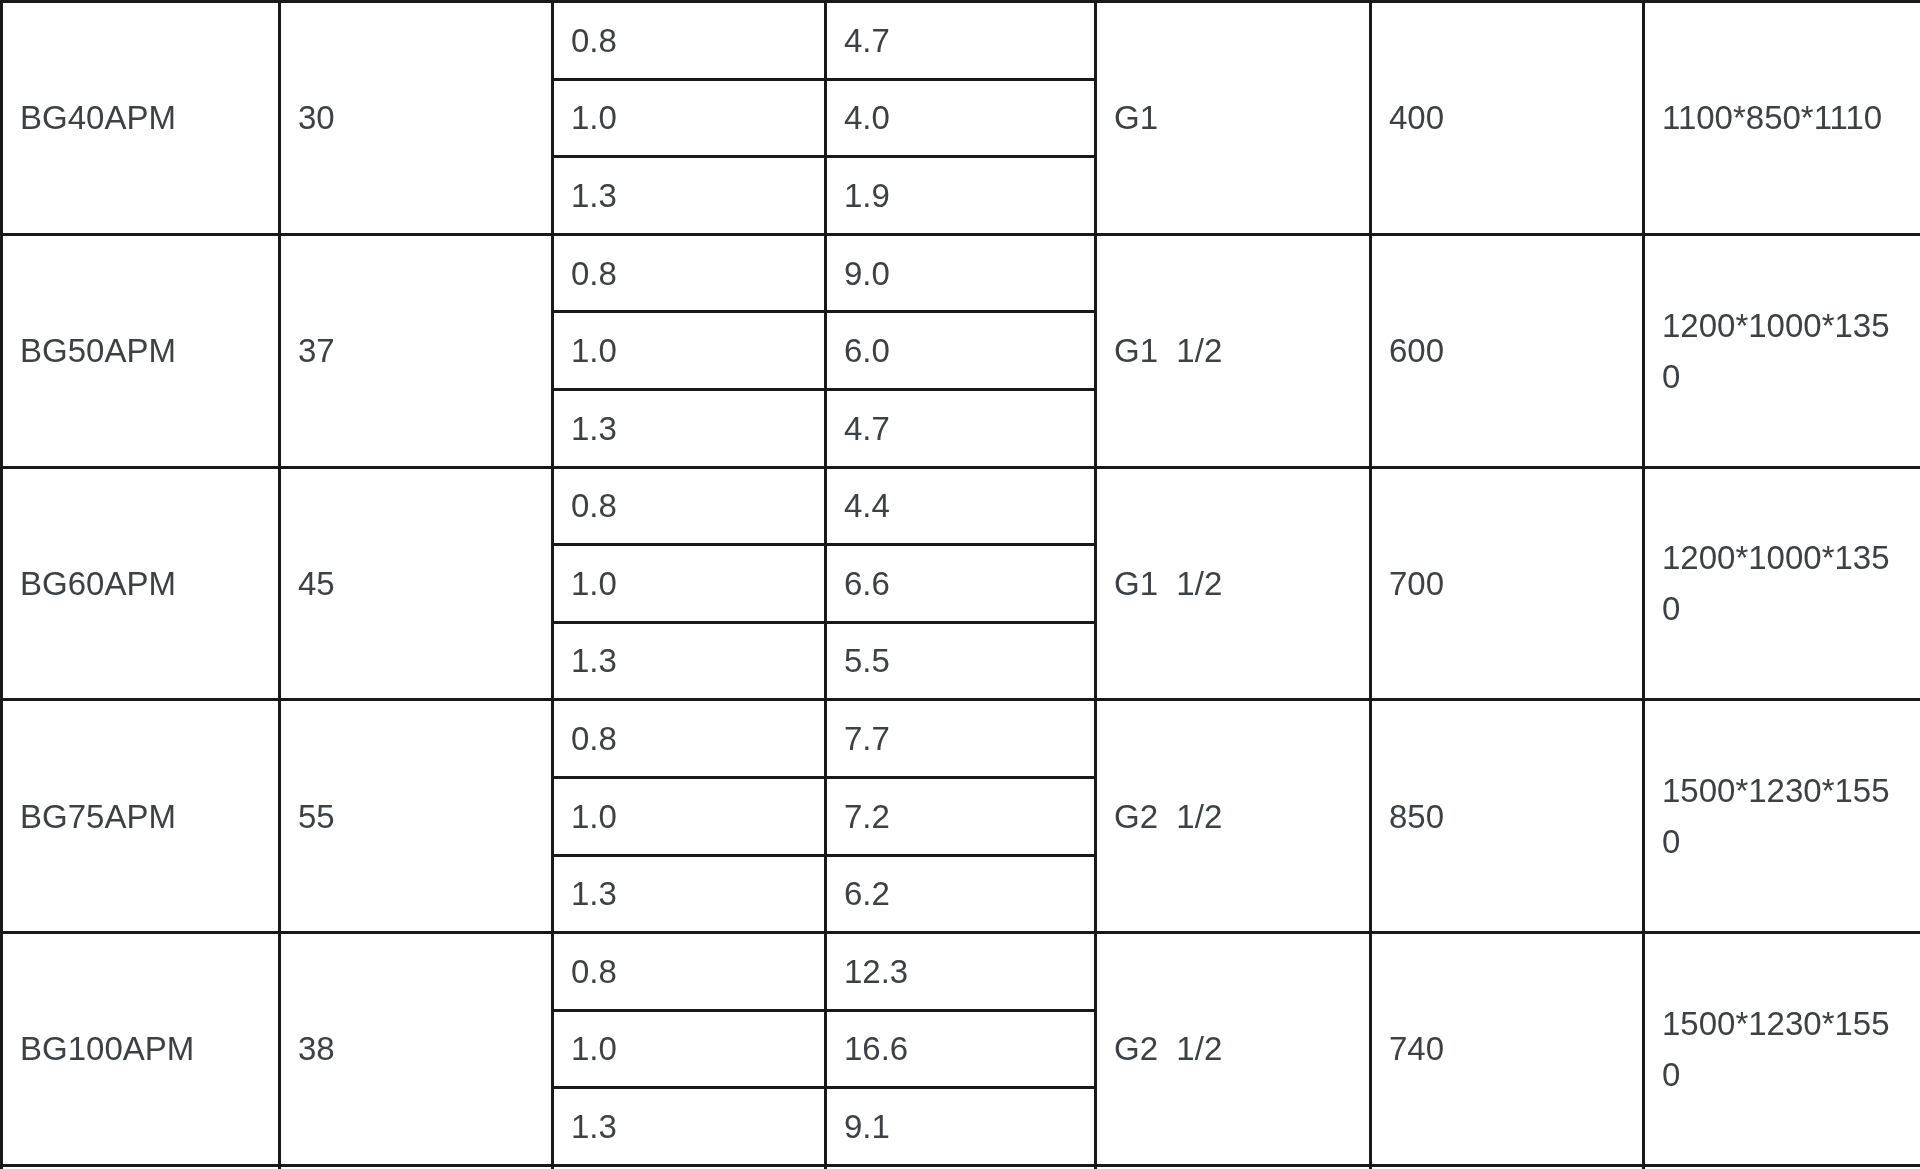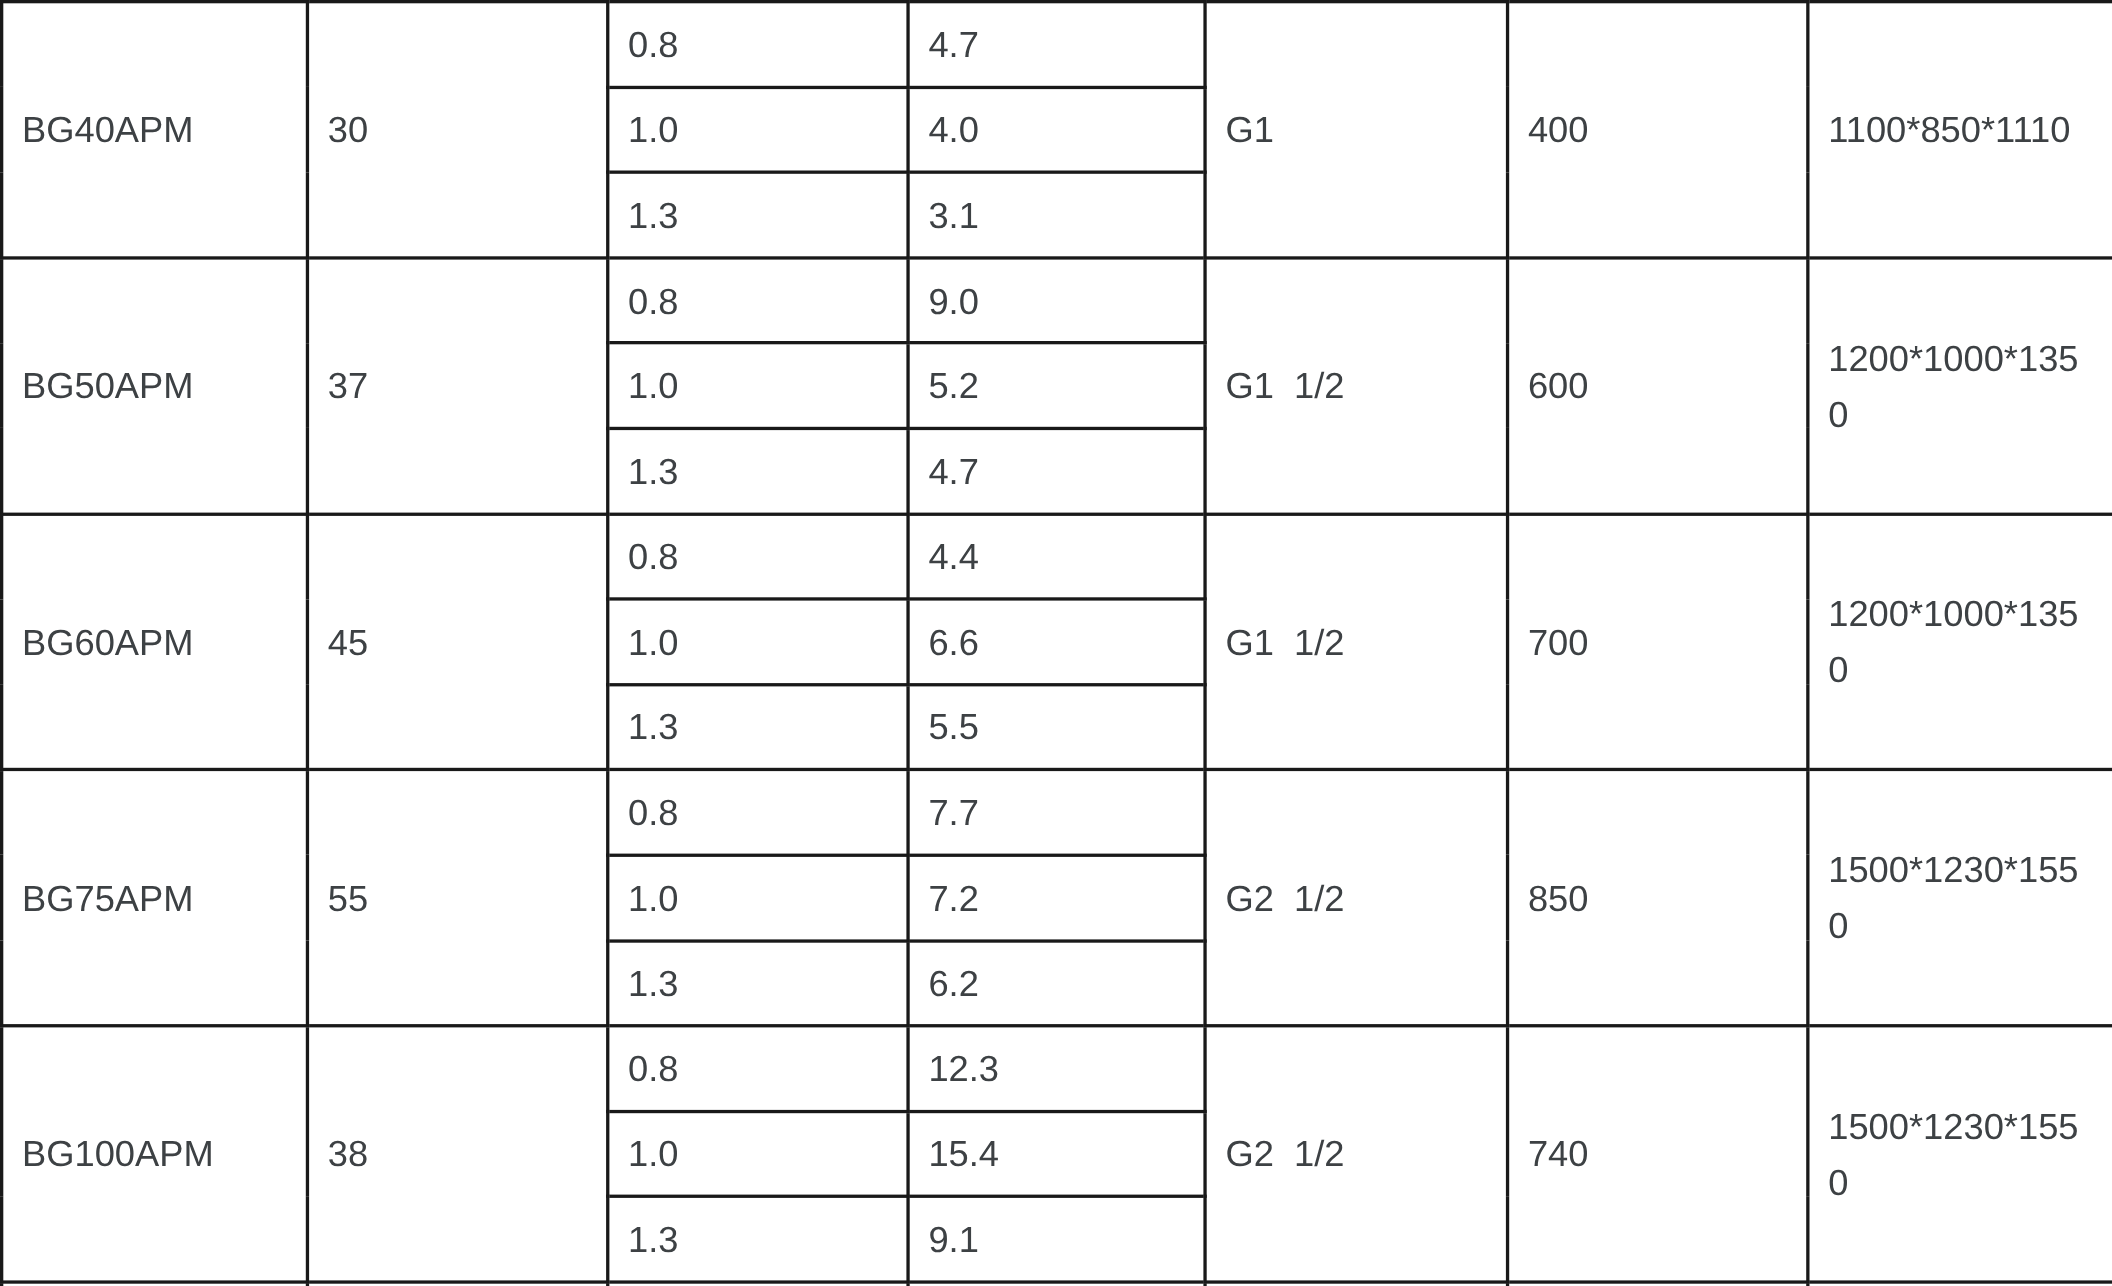--- a/index.html
+++ b/index.html
@@ -54,35 +54,35 @@
       <td rowspan="3">G1</td>
       <td rowspan="3">400</td>
       <td rowspan="3">1100*850*1110</td>
     </tr>
     <tr class="sub">
       <td>1.0</td>
       <td>4.0</td>
     </tr>
     <tr class="sub">
       <td>1.3</td>
-      <td>3.1</td>
+      <td>1.9</td>
     </tr>
 
     <tr class="sub">
       <td rowspan="3">BG50APM</td>
       <td rowspan="3">37</td>
       <td>0.8</td>
       <td>9.0</td>
       <td rowspan="3">G1  1/2</td>
       <td rowspan="3">600</td>
       <td rowspan="3">1200*1000*1350</td>
     </tr>
     <tr class="sub">
       <td>1.0</td>
-      <td>5.2</td>
+      <td>6.0</td>
     </tr>
     <tr class="sub">
       <td>1.3</td>
       <td>4.7</td>
     </tr>
 
     <tr class="sub">
       <td rowspan="3">BG60APM</td>
       <td rowspan="3">45</td>
       <td>0.8</td>
@@ -122,21 +122,21 @@
       <td rowspan="3">BG100APM</td>
       <td rowspan="3">38</td>
       <td>0.8</td>
       <td>12.3</td>
       <td rowspan="3">G2  1/2</td>
       <td rowspan="3">740</td>
       <td rowspan="3">1500*1230*1550</td>
     </tr>
     <tr class="sub">
       <td>1.0</td>
-      <td>15.4</td>
+      <td>16.6</td>
     </tr>
     <tr class="sub">
       <td>1.3</td>
       <td>9.1</td>
     </tr>
 
     <tr class="partial">
       <td></td>
       <td></td>
       <td></td>

